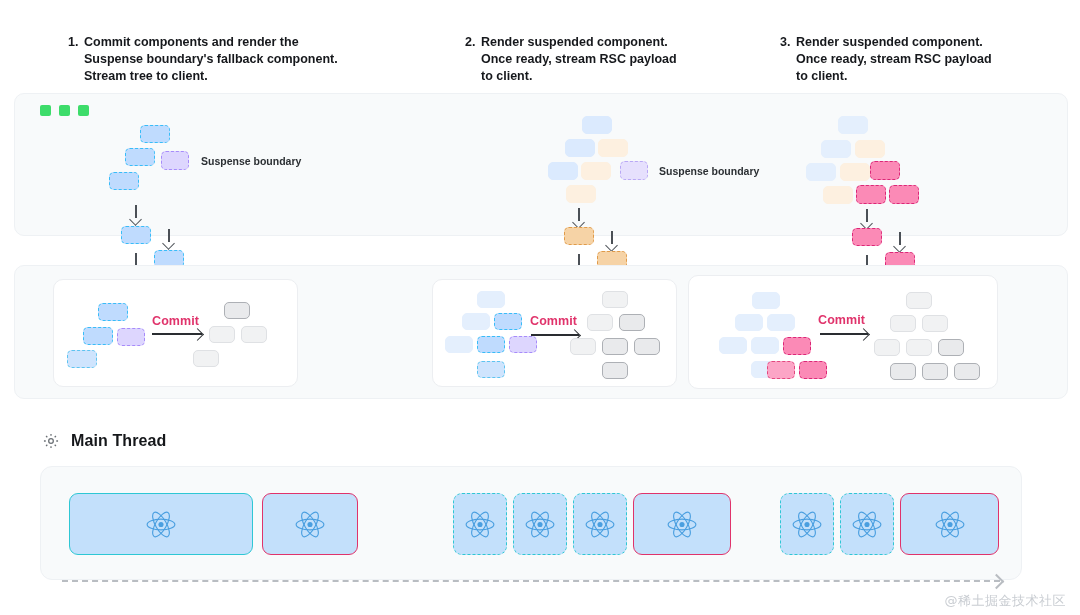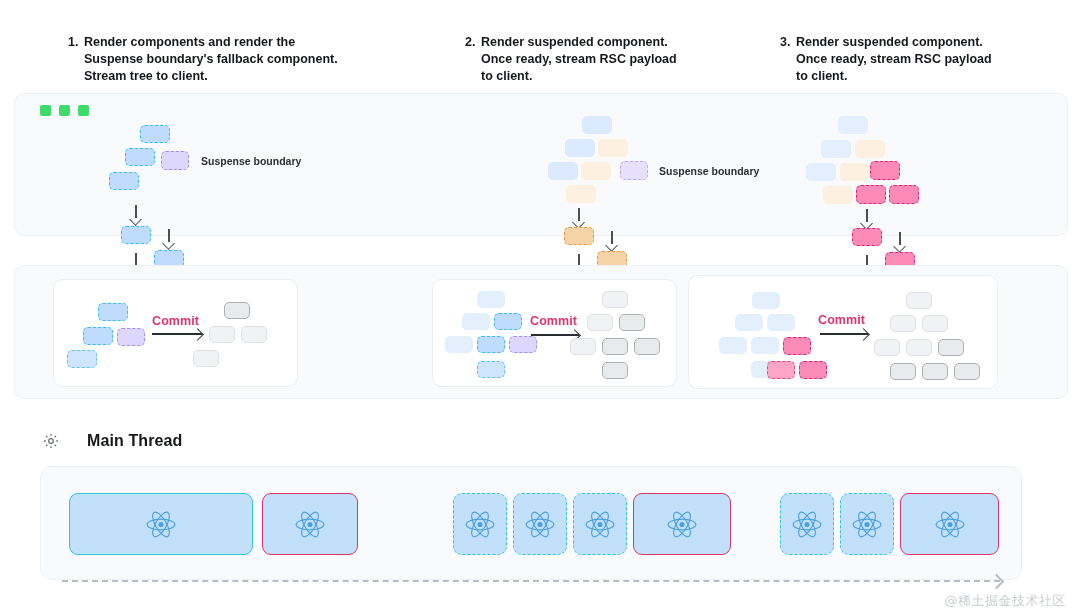--- a/index.html
+++ b/index.html
@@ -74,21 +74,21 @@
   #ccard2{left:432px;top:279px;width:243px;height:106px;}
   #ccard3{left:688px;top:275px;width:308px;height:112px;}
 
   .commit-label{position:absolute;font-size:12.5px;font-weight:700;color:#e0336b;letter-spacing:.1px;}
   .commit-arrow{position:absolute;height:10px;}
   .commit-arrow .ln{position:absolute;left:0;top:5px;height:1.5px;background:#2a2d31;width:100%;}
   .commit-arrow .hd{position:absolute;right:0;top:1.5px;width:8px;height:8px;
     border-top:1.5px solid #2a2d31;border-right:1.5px solid #2a2d31;transform:rotate(45deg);}
 
   
-  .mt{position:absolute;left:42px;top:432px;display:flex;align-items:center;gap:27px;}
+  .mt{position:absolute;left:42px;top:432px;display:flex;align-items:center;gap:11px;}
   .mt .title{font-size:16px;font-weight:700;color:#15171a;letter-spacing:.1px;}
   .gear{width:18px;height:18px;display:block;}
 
   
   .chip{position:absolute;box-sizing:border-box;display:flex;align-items:center;justify-content:center;
     background:#c3e0fb;border-radius:9px;}
   .chip.dash-cyan{border:1.8px dashed #2ec7d4;}
   .chip.solid-cyan{border:1.8px solid #2ec7d4;}
   .chip.solid-pink{border:1.8px solid #e0336b;}
   .react-logo{display:block;}
@@ -104,21 +104,21 @@
     font-family:"DejaVu Sans",sans-serif;letter-spacing:.5px;}
 </style>
 </head>
 <body>
 
 <div class="stage">
 
   <div class="captions">
     <div class="caption" id="cap1">
       <span class="num">1.</span>
-      <span class="body">Render components and render the
+      <span class="body">Commit components and render the
 Suspense boundary's fallback component.
 Stream tree to client.</span>
     </div>
     <div class="caption" id="cap2">
       <span class="num">2.</span>
       <span class="body">Render suspended component.
 Once ready, stream RSC payload
 to client.</span>
     </div>
     <div class="caption" id="cap3">

